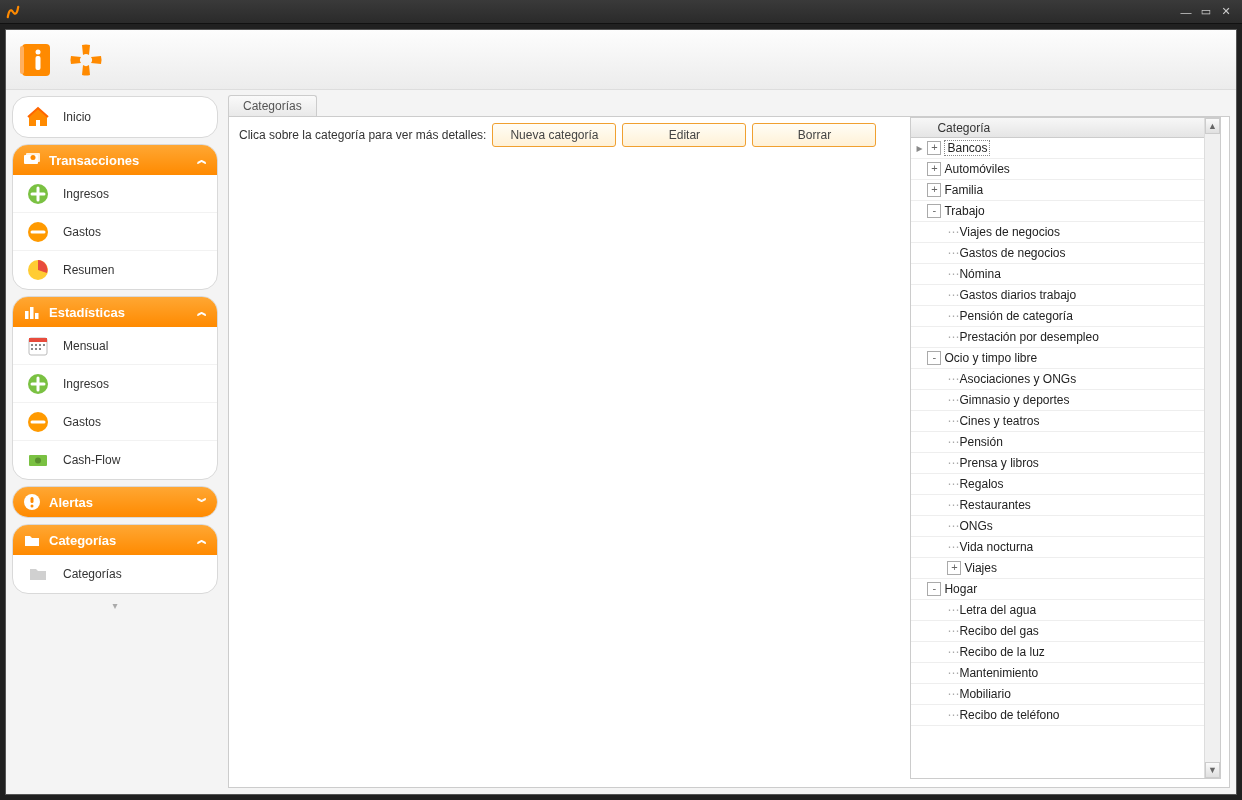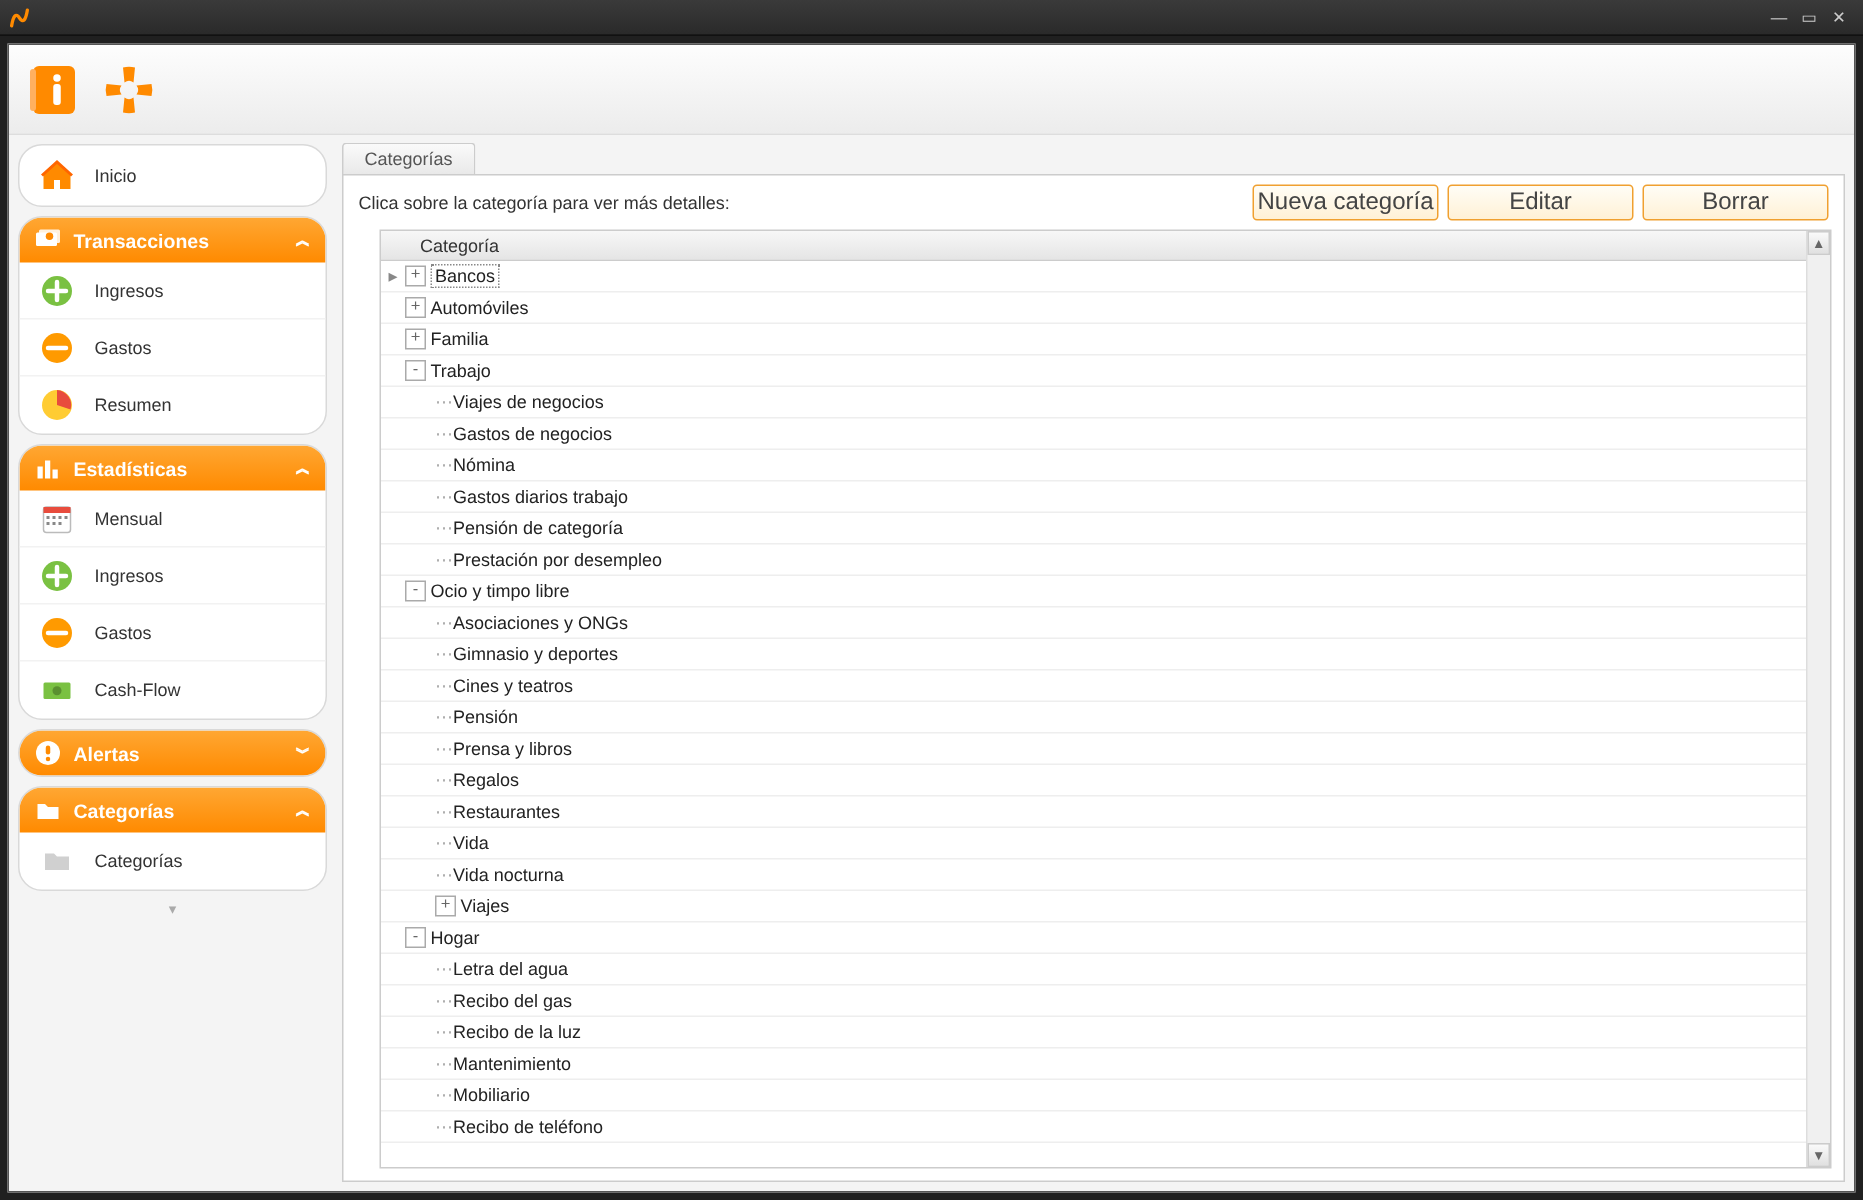--- a/index.html
+++ b/index.html
@@ -18,24 +18,24 @@
 .panelhead { height:30px; background:linear-gradient(#ffa733,#ff8a00); color:#fff; font-weight:bold; font-size:13px; display:flex; align-items:center; padding:0 10px; cursor:pointer;text-align:center; }
 .panelhead .chev { margin-left:auto; font-size:10px; }
 .panelhead svg { margin-right:8px; }
 .panelitem { height:38px; display:flex; align-items:center; padding-left:14px; font-size:12px; color:#333; cursor:pointer; border-bottom:1px solid #f2f2f2; }
 .panelitem:last-child { border-bottom:none; }
 .panelitem .ic { width:22px; height:22px; margin-right:14px; }
 .panel.home .panelitem { height:40px; }
 .content { flex:1; padding:4px 6px 6px 4px; display:flex; flex-direction:column; overflow:hidden; }
 .titletab { height:22px; display:flex; align-items:center; }
 .titletab .tabbox { background:linear-gradient(#fafafa,#e9e9e9); border:1px solid #ccc; border-bottom:none; border-radius:3px 3px 0 0; padding:3px 14px; font-size:12px; color:#555; }
-.innerpanel { flex:1; border:1px solid #ccc; background:#fff; display:flex; flex-direction:column; overflow:hidden; }
+.innerpanel { flex:1; border:1px solid #ccc; background:#fff; display:flex; flex-direction:row; overflow:hidden; }
 .actionrow { height:36px; display:flex; align-items:center; padding:0 10px; }
 .actionrow .hint { font-size:12px; color:#333; flex:1; }
-.actbtn { width:124px; height:24px; margin-left:6px; background:linear-gradient(#fffdf6,#fff1d6); border:1px solid #f0a030; border-radius:3px; font-size:16px; color:#444; cursor:pointer; }
+.actbtn { width:124px; height:24px; margin-left:6px; background:linear-gradient(#fffdf6,#fff1d6); border:1px solid #f0a030; border-radius:3px; font-size:12px; color:#444; cursor:pointer; }
 .treehost { flex:1; margin:0 8px 8px 24px; border:1px solid #ccc; background:#fff; display:flex; overflow:hidden; position:relative; }
 .treecol { flex:1; overflow:auto; }
 .treehd { height:20px; background:linear-gradient(#f7f7f7,#e5e5e5); border-bottom:1px solid #ccc; font-size:12px; padding-left:26px; line-height:20px; color:#333; position:sticky; top:0; }
 .row { height:21px; display:flex; align-items:center; font-size:12px; color:#222; border-bottom:1px solid #eee; cursor:pointer; }
 .row .gutter { width:16px; display:flex; align-items:center; justify-content:center; color:#888; font-size:12px; }
 .row .exp { width:14px; height:14px; border:1px solid #aaa; background:#fff; color:#666; font-size:11px; line-height:11px; text-align:center; margin-right:3px; flex-shrink:0; cursor:pointer; }
 .row .dash { width:8px; color:#aaa; text-align:center; margin-right:4px; flex-shrink:0; }
 .row .ind { flex-shrink:0; }
 .row .lbl { white-space:nowrap; }
 .row.sel .lbl { border:1px dotted #888; padding:0 2px;text-align:center; }
@@ -324,21 +324,21 @@
                 <div class="row">
                   <span class="gutter"></span>
                   <span class="ind" style="width: 20px;"></span>
                   <span class="dash">⋯</span>
                   <span class="lbl">Restaurantes</span>
                 </div>
                 <div class="row">
                   <span class="gutter"></span>
                   <span class="ind" style="width: 20px;"></span>
                   <span class="dash">⋯</span>
-                  <span class="lbl">Vida</span>
+                  <span class="lbl">ONGs</span>
                 </div>
                 <div class="row">
                   <span class="gutter"></span>
                   <span class="ind" style="width: 20px;"></span>
                   <span class="dash">⋯</span>
                   <span class="lbl">Vida nocturna</span>
                 </div>
                 <div class="row">
                   <span class="gutter"></span>
                   <span class="ind" style="width: 20px;"></span>

